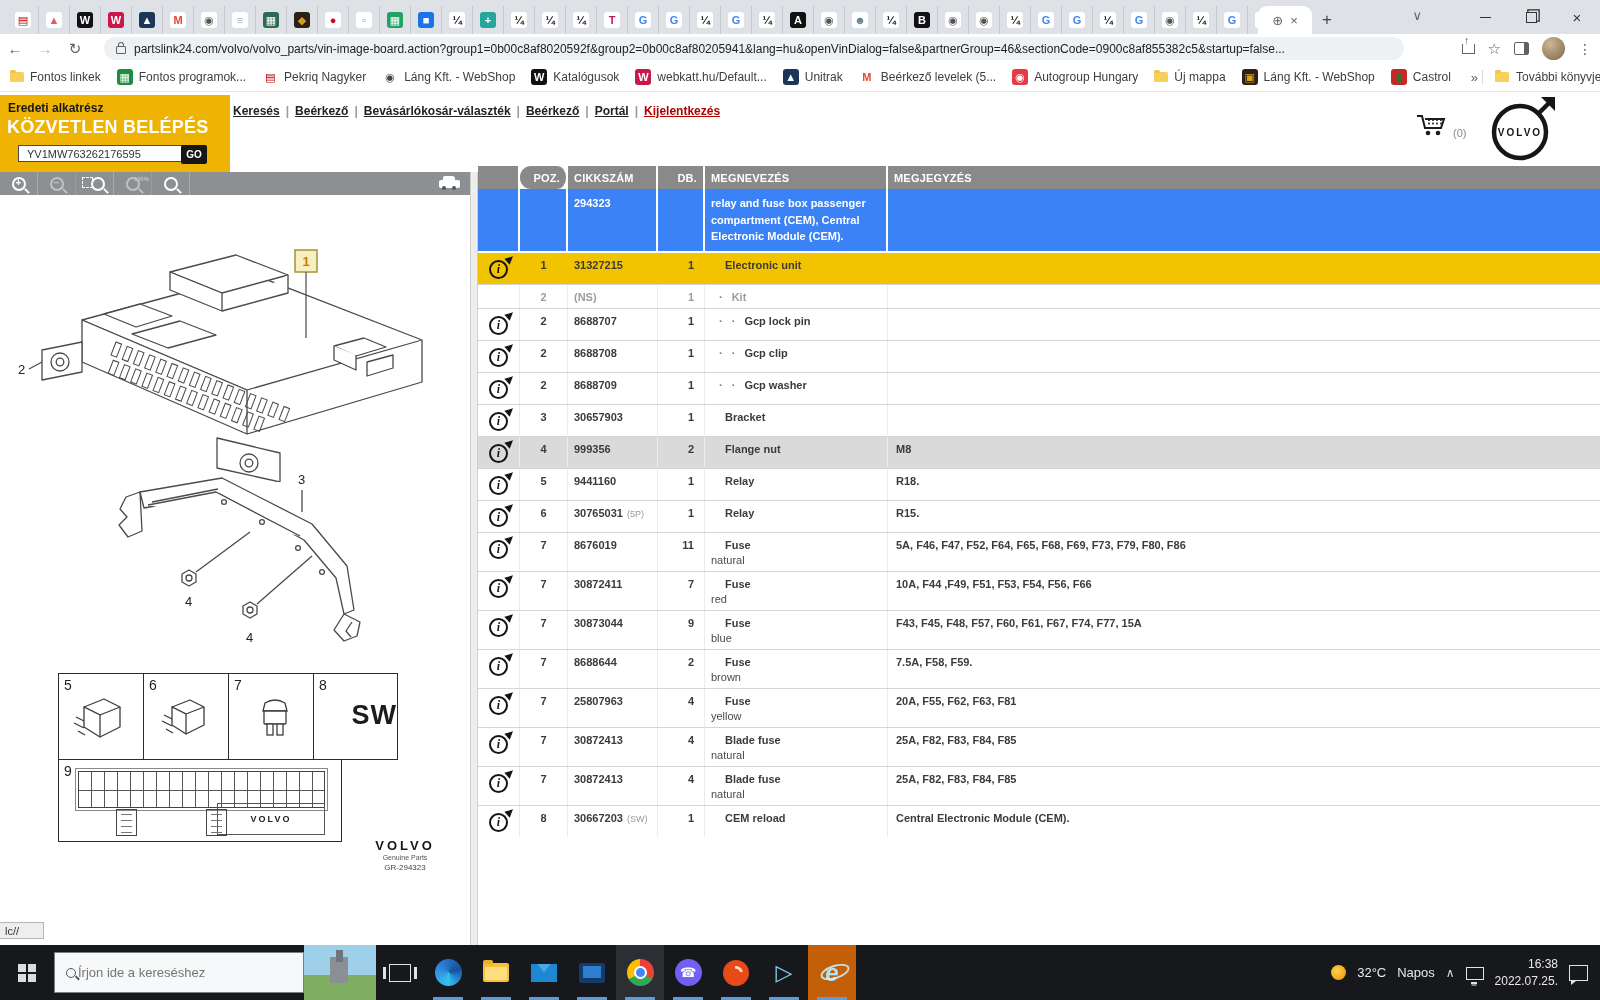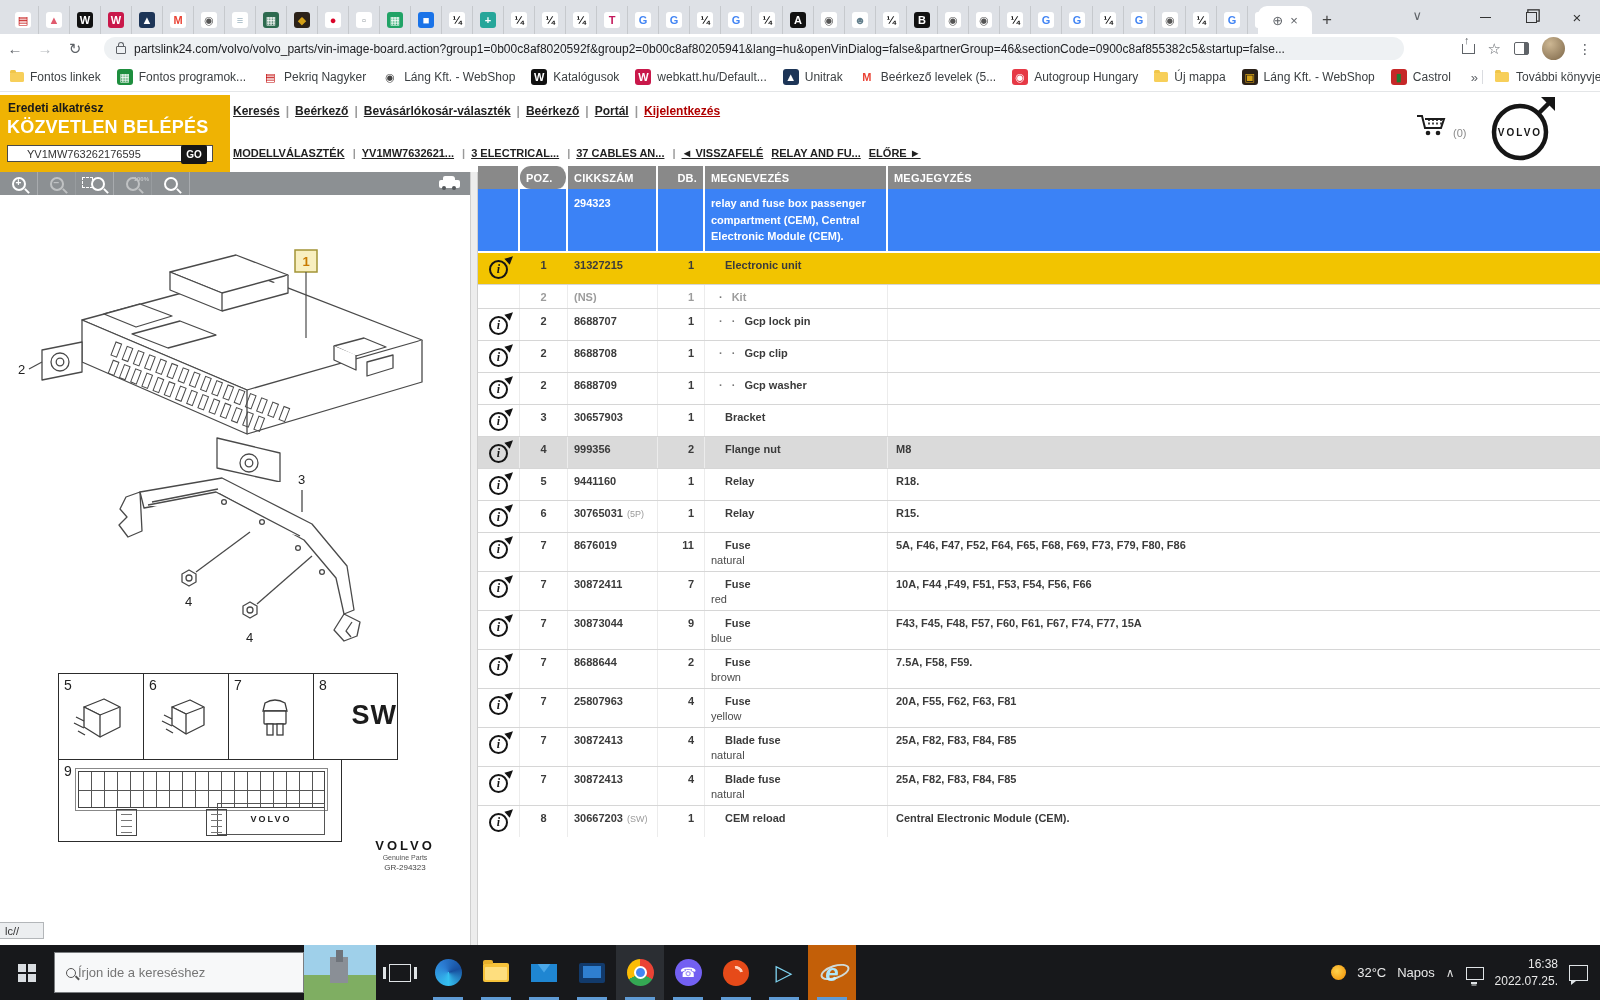--- a/index.html
+++ b/index.html
@@ -42,21 +42,21 @@
   .bm-item{display:flex;align-items:center;gap:6px;margin-right:16px;white-space:nowrap;}
   .folder{width:14px;height:10px;background:#f7cf5a;border-radius:1.5px;position:relative;}
   .folder::before{content:"";position:absolute;left:0;top:-2.5px;width:6px;height:3px;background:#f0c64a;border-radius:1.5px 1.5px 0 0;}
   .bm-chev{color:#5f6368;font-size:13px;margin:0 4px;}
   .bm-right{margin-left:auto;display:flex;align-items:center;gap:7px;border-left:1px solid #dadce0;padding-left:12px;white-space:nowrap;}
   
   .content{position:absolute;left:0;top:93px;width:1600px;height:852px;background:#fff;}
   .ypanel{position:absolute;left:0;top:2px;width:230px;height:77px;background:#efb303;}
   .yp-tag{position:absolute;left:8px;top:6px;font-size:12px;font-weight:bold;color:#191919;}
   .yp-title{position:absolute;left:7px;top:22px;font-size:18px;font-weight:bold;color:#fff;letter-spacing:.2px;}
-  .yp-input{position:absolute;left:7px;top:50px;width:166px;height:15px;border:1px solid #4a4a4a;font-size:11px;color:#333;padding:0 19px;font-family:inherit;}
+  .yp-input{position:absolute;left:18px;top:50px;width:166px;height:15px;border:1px solid #4a4a4a;font-size:11px;color:#333;padding:0 8px;font-family:inherit;}
   .yp-go{position:absolute;left:181px;top:50px;width:26px;height:19px;background:#161616;color:#fff;font-size:10px;font-weight:bold;
          display:flex;align-items:center;justify-content:center;border-radius:2px;}
   .sitenav{position:absolute;left:233px;top:11px;font-size:12px;font-weight:bold;}
   .sitenav span, .bcrumb span{display:inline-block;}
   .lnk{color:#222;text-decoration:underline;margin-right:6px;}
   .lnk.danger{color:#b00000;}
   .sep{color:#999;text-decoration:none;margin-right:6px;}
   .bcrumb{position:absolute;left:233px;top:54px;font-size:11px;font-weight:bold;}
   .bcrumb .lnk{margin-right:8px;}
   .cart{position:absolute;left:1414px;top:16px;display:flex;align-items:flex-end;gap:3px;}
@@ -95,21 +95,21 @@
   .bv{font-size:13px;font-weight:bold;letter-spacing:3px;color:#161616;}
   .bg1{font-size:7px;color:#555;}
   .bg2{font-size:8px;color:#444;}
   .vdiv{position:absolute;left:470px;top:79px;width:6px;height:773px;background:#ededed;border-left:1px solid #cfcfcf;border-right:1px solid #cfcfcf;}
   .statuschip{position:absolute;left:0;top:829px;width:44px;height:17px;background:#ecEEf0;background:#eceef0;border:1px solid #b3b6b9;border-left:none;
               font-size:11px;color:#333;line-height:16px;padding-left:5px;box-sizing:border-box;}
   
   .tbl{position:absolute;left:478px;top:73px;width:1122px;}
   .g{display:grid;grid-template-columns:42px 48px 90px 47px 183px auto;}
   .th{background:#898989;color:#fff;font-size:11px;font-weight:bold;padding:6px 6px 5px;border-right:2px solid #fff;letter-spacing:.2px;}
-  .th.c{text-align:left;border-radius:11px;}.th.r{text-align:right;}
+  .th.c{text-align:right;border-radius:11px;}.th.r{text-align:right;}
   .grow .gc{background:#3b82f6;color:#fff;font-size:11px;font-weight:bold;padding:6px;border-right:2px solid #fff;line-height:1.5;}
   .trow{border-top:1px solid #d6d6d6;background:#fff;}
   .trow .c{padding:6px 6px 5px;font-size:11px;color:#3b3b3b;font-weight:bold;border-right:1px solid #ececec;}
   .trow .c.note{border-right:none;padding-left:8px;}
   .c.pz{text-align:center;}
   .c.qt{text-align:right;padding-right:10px;}
   .sfx{color:#9a9a9a;font-size:9px;font-weight:normal;margin-left:4px;}
   .dots{color:#777;margin:0 6px 0 8px;letter-spacing:3px;}
   .sub{font-weight:normal;color:#4a4a4a;margin-top:3px;margin-left:0;}
   .sub:empty{display:none;}
@@ -455,23 +455,20 @@
       <div class="yp-tag">Eredeti alkatrész</div>
       <div class="yp-title">KÖZVETLEN BELÉPÉS</div>
       <input class="yp-input" value="YV1MW763262176595" style="">
       <div class="yp-go">GO</div>
     </div>
 
     <div class="sitenav">
       
     <span class=" lnk">Keresés</span><span class=" sep">|</span><span class=" lnk">Beérkező</span><span class=" sep">|</span><span class=" lnk">Bevásárlókosár-választék</span><span class=" sep">|</span><span class=" lnk">Beérkező</span><span class=" sep">|</span><span class=" lnk">Portál</span><span class=" sep">|</span><span class=" lnk danger">Kijelentkezés</span></div>
 
-    <div class="bcrumb">
-      
-    <span class=" lnk">MODELLVÁLASZTÉK</span><span class=" sep">|</span><span class=" lnk">YV1MW7632621...</span><span class=" sep">|</span><span class=" lnk">3 ELECTRICAL...</span><span class=" sep">|</span><span class=" lnk">37 CABLES AN...</span><span class=" sep">|</span><span class=" lnk">◄ VISSZAFELÉ</span><span class=" lnk">RELAY AND FU...</span><span class=" lnk">ELŐRE ►</span></div>
 
     <div class="cart">
       <svg width="36" height="30" viewBox="0 0 36 30">
         <path d="M3 7 h5 l3 12 h16 l3 -9 h-19" stroke="#1c1c1c" stroke-width="2" fill="none"></path>
         <path d="M15 10 v7 M19 10 v7 M23 10 v7 M27 10 v7" stroke="#1c1c1c" stroke-width="1.6" stroke-dasharray="2 1.6" fill="none"></path>
         <circle cx="14" cy="24" r="2.3" fill="#1c1c1c"></circle>
           <circle cx="24" cy="24" r="2.3" fill="#1c1c1c"></circle>
       </svg>
       <span class="cartcount">(0)</span>
     </div>

